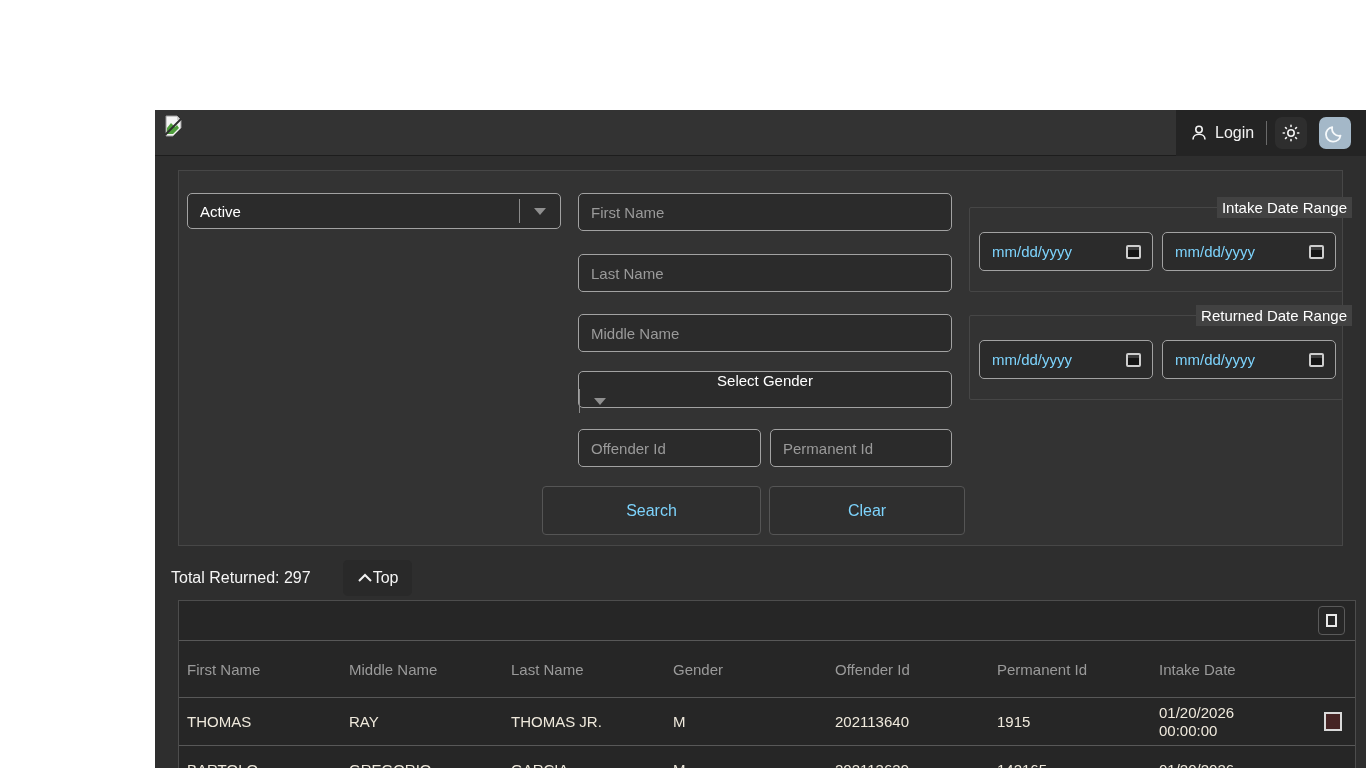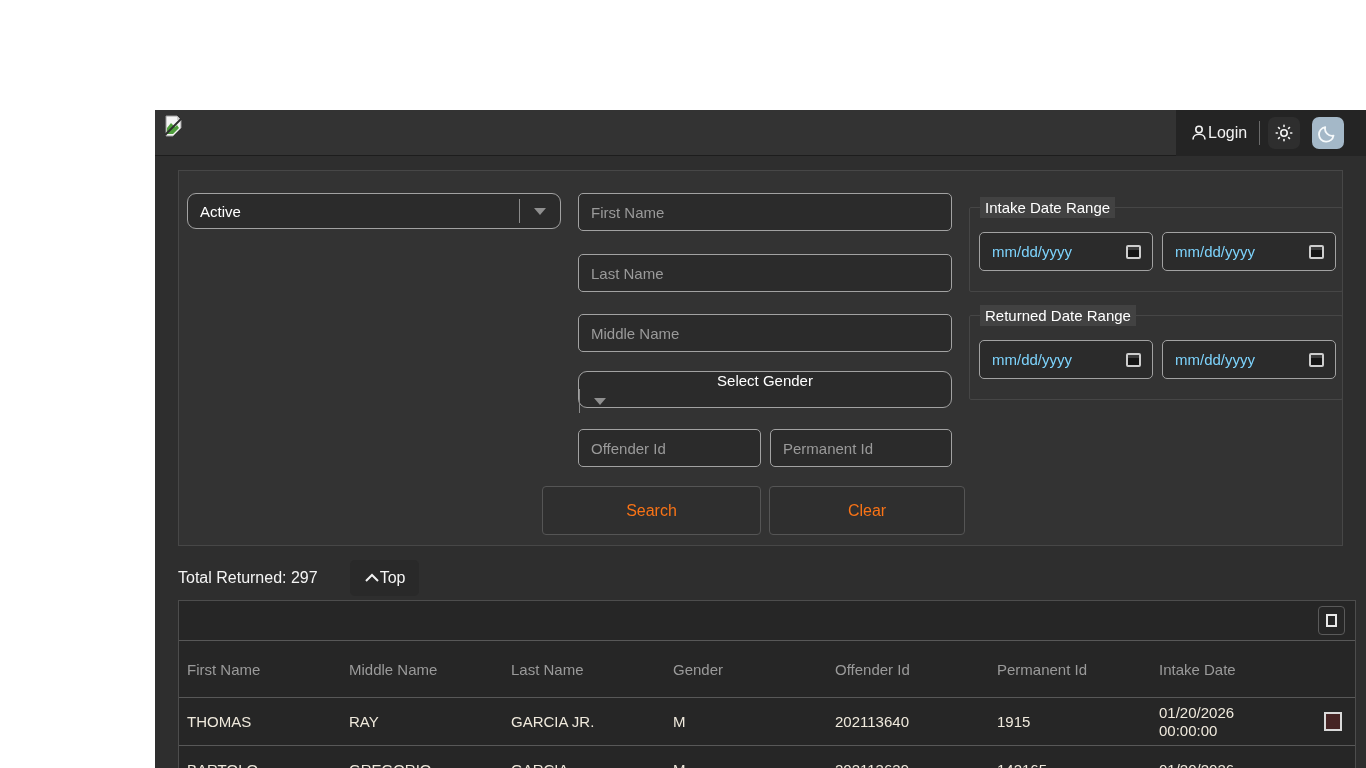--- a/index.html
+++ b/index.html
@@ -8,78 +8,78 @@
 
   .app { position:absolute; left:155px; top:110px; width:1211px; height:658px;
          background:#2e2e2e; overflow:hidden; color:#f1f1f1; }
 
   
   .topbar { position:absolute; left:0; top:0; width:100%; height:46px;
             background:#333333; border-bottom:1px solid #1d1d1d; }
   .logo-broken { position:absolute; left:8px; top:5px; width:20px; height:22px; }
   .user-cluster { position:absolute; right:0; top:0; height:46px; width:190px;
                   background:#242424; display:flex; align-items:center; }
-  .login-btn { display:flex; align-items:center; color:#f2f2f2;
+  .login-btn { display:flex; align-items:center; gap:7px; color:#f2f2f2;
                font-size:16px; padding:6px 10px 6px 14px; cursor:pointer; background:none;
                border:none; }
   .v-divider { width:1px; height:24px; background:#6a6a6a; margin:0 8px 0 2px; }
   .icon-btn { width:32px; height:32px; display:flex; align-items:center; justify-content:center;
               border:none; border-radius:7px; cursor:pointer; }
   .sun-btn  { background:#2e2e2e; margin-right:12px; }
   .moon-btn { background:#a4b8c8; margin-right:14px; }
 
   
   .search-panel { position:absolute; left:23px; top:60px; width:1165px; height:376px;
                   background:#333333; border:1px solid #474747; }
 
   .field { position:absolute; background:#2b2b2b; border:1px solid #a2a2a2; border-radius:5px;
            display:flex; align-items:center; font-size:15px; }
   .field input { background:transparent; border:none; outline:none; color:#f2f2f2;
                  font-size:15px; width:100%; padding:0 12px;
                  font-family:"Liberation Sans", sans-serif; }
   .field input::placeholder { color:#9a9a9a; opacity:1; }
 
-  .selectbox { justify-content:space-between; cursor:pointer;border-radius:9px; }
+  .selectbox { justify-content:space-between; cursor:pointer; }
   .selectbox .sel-text { padding:0 12px; color:#ffffff; white-space:nowrap; }
   .sel-right { display:flex; align-items:center; align-self:stretch; }
   .sel-div { width:1px; height:24px; background:#8a8a8a; }
   .caret-down { width:0; height:0; border-left:6px solid transparent; border-right:6px solid transparent;
                 border-top:7px solid #8f8f8f; margin:0 14px; }
 
   .status-select { left:8px;  top:22px; width:374px; height:36px; }
   .first-name    { left:399px; top:22px;  width:374px; height:38px; }
   .last-name     { left:399px; top:83px;  width:374px; height:38px; }
   .middle-name   { left:399px; top:143px; width:374px; height:38px; }
   .gender-select { left:399px; top:200px; width:374px; height:37px;flex-direction:column; }
   .offender-id   { left:399px; top:258px; width:183px; height:38px; }
   .permanent-id  { left:591px; top:258px; width:182px; height:38px; }
 
   .btn { position:absolute; height:49px; background:#2f2f2f; border:1px solid #555555;
-         border-radius:4px; color:#f97316; font-size:16px; cursor:pointer;
+         border-radius:4px; color:#7dd3fc; font-size:16px; cursor:pointer;
          font-family:"Liberation Sans", sans-serif; }
   .search-btn { left:363px; top:315px; width:219px; }
   .clear-btn  { left:590px; top:315px; width:196px; }
 
   fieldset.daterange { position:absolute; left:790px; width:374px; height:95px;
                        border:1px solid #464646; border-radius:2px; padding:0; }
   fieldset.intake  { top:26px; }
   fieldset.release { top:134px; }
   fieldset.daterange legend { margin-left:10px; padding:2px 5px; background:#424242;
-                              color:#ffffff; font-size:15px; }
+                              color:#ffffff; font-size:15px;text-align:right; }
   .date-input { position:absolute; top:14px; width:174px; height:39px; }
   .date-a { left:9px; } .date-b { left:192px; }
   .date-text { padding:0 12px; color:#7dd3fc; flex:1; }
   .cal-icon { width:15px; height:14px; border:2px solid #cdcdcd; border-radius:2px;
               background:#141414; margin-right:11px; position:relative; }
   .cal-icon::before { content:""; position:absolute; left:0; right:0; top:0; height:3px; background:#3a3a3a; }
 
   
   .total-bar { position:absolute; left:0; top:446px; width:100%; height:44px;
                display:flex; align-items:center; }
-  .total-text { margin-left:23px; font-size:16px; color:#f5f5f5; }
+  .total-text { margin-left:16px; font-size:16px; color:#f5f5f5; }
   .top-btn { margin-left:32px; display:flex; align-items:center; gap:0; background:#292929;
              border:none; border-radius:5px; color:#f5f5f5; font-size:16px; height:36px;
              padding:0 14px; cursor:pointer; font-family:"Liberation Sans", sans-serif; }
 
   
   .results { position:absolute; left:23px; top:490px; width:1178px; height:300px;
              background:#262626; border:1px solid #4d4d4d; border-bottom:none; }
   .tbl-toolbar { position:relative; height:40px; border-bottom:1px solid #585858; }
   .sq-btn { position:absolute; right:10px; top:5px; width:27px; height:29px;
             background:transparent; border:1px solid #5a5a5a; border-radius:4px;
@@ -231,21 +231,21 @@
       <div class="cell">Gender</div>
       <div class="cell">Offender Id</div>
       <div class="cell">Permanent Id</div>
       <div class="cell">Intake Date</div>
       <div></div>
     </div>
 
     <div class="tbl-grid tbl-row">
       <div class="cell">THOMAS</div>
       <div class="cell">RAY</div>
-      <div class="cell">GARCIA JR.</div>
+      <div class="cell">THOMAS JR.</div>
       <div class="cell">M</div>
       <div class="cell">202113640</div>
       <div class="cell">1915</div>
       <div class="cell">
         <span class="line">01/20/2026</span>
         <span class="line">00:00:00</span>
       </div>
       <span class="row-icon"></span>
     </div>
 

